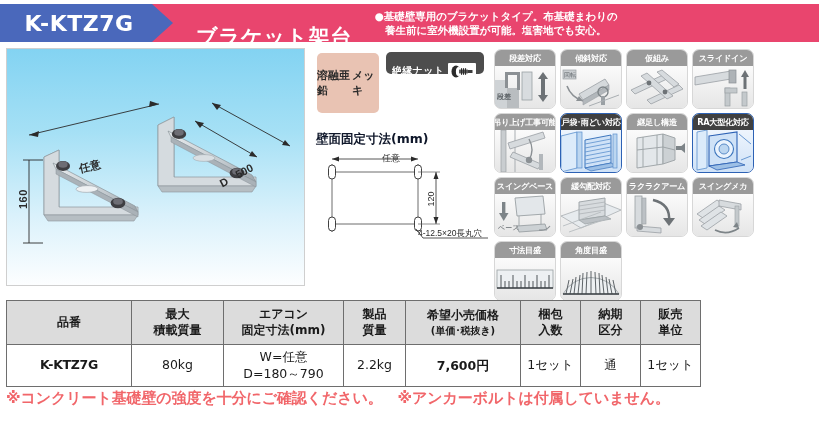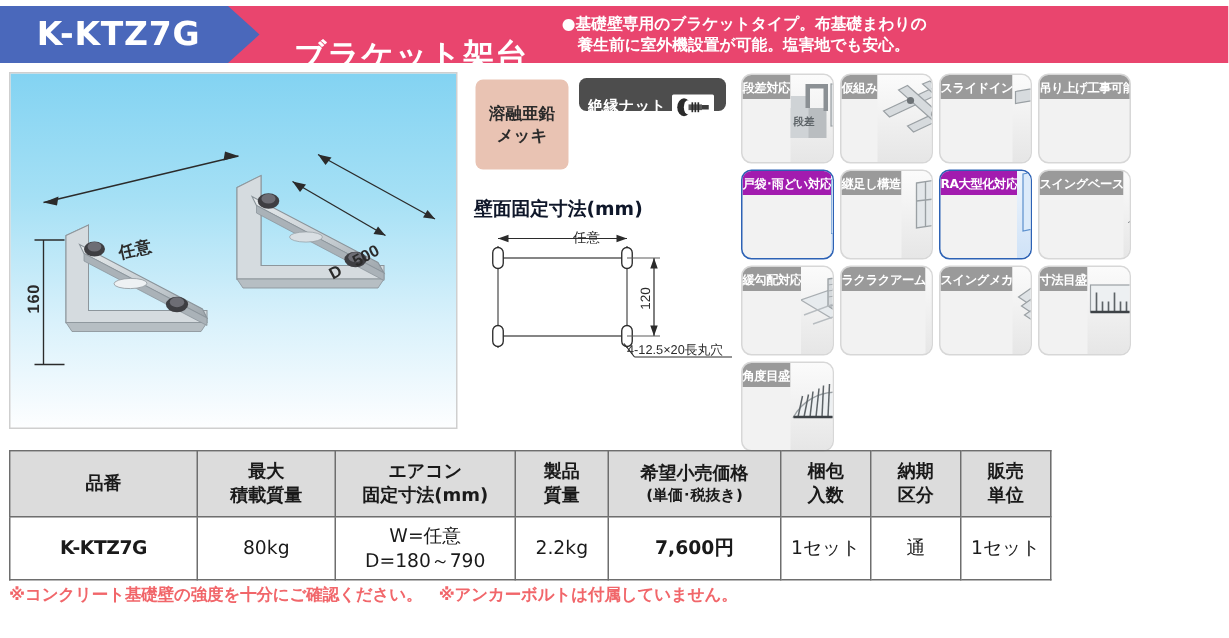--- a/index.html
+++ b/index.html
@@ -75,21 +75,21 @@
   .dim-nini { left: 72px; top: 110px; transform: rotate(-13deg); }
   .dim-500 { left: 228px; top: 116px; transform: rotate(-28deg); }
   .dim-D { left: 213px; top: 127px; transform: rotate(-28deg); }
 
   
   .galv-box {
     position: absolute; left: 317px; top: 53px;
     width: 62px; height: 60px;
     background: #e9c3b3;
     border-radius: 5px;
-    display: flex; flex-direction: column;
+    display: flex; flex-direction: row;
     align-items: center; justify-content: center;
     font-size: 11px; font-weight: bold; color: #2b2b2b;
     line-height: 1.4;
   }
   .nut-badge {
     position: absolute; left: 386px; top: 52px;
     height: 22px; width: 98px;
     background: #4d4d4d;
     border-radius: 5px;
     display: flex; align-items: center;
@@ -125,40 +125,40 @@
   .icon-grid {
     position: absolute; left: 494px; top: 49px;
     width: 322px;
     display: flex; flex-wrap: wrap;
     gap: 4px 4px;
   }
   .feat {
     width: 62px; height: 60px;
     border-radius: 7px;
     overflow: hidden;
-    display: flex; flex-direction: row;
+    display: flex; flex-direction: column;
     background: #f2f2f2;
     border: 1px solid #d7d7d7;
   }
   .feat .cap {
     height: 16px;
     background: #9a9a9a;
     color: #ffffff;
     font-size: 8.2px; font-weight: bold;
     display: flex; align-items: center; justify-content: center;
     letter-spacing: -0.3px;
     white-space: nowrap;
   }
   .feat .art {
     flex: 1;
     background: linear-gradient(to bottom, #fbfbfb 0%, #e6e6e6 100%);
     position: relative;
   }
   .feat.hl { border-color: #2d62b5; }
-  .feat.hl .cap { background: #a21caf; }
+  .feat.hl .cap { background: #404040; }
   .feat.hl .art { background: linear-gradient(to bottom, #eef5fd 0%, #cfe2f7 100%); }
   .feat .art svg { display: block; }
 
   
   .table-wrap {
     position: absolute; left: 6px; top: 300px;
     width: 694px;
   }
   table.spec {
     border-collapse: collapse;
@@ -189,21 +189,21 @@
   }
   td.price-cell {
     color: #ec008c; font-size: 16px; font-weight: bold;
   }
   td.price-cell .yen { font-size: 13px; }
   td.dim-cell { font-size: 12px; }
 
   
   .footnote {
     position: absolute; left: 6px; top: 389px;
-    font-size: 11px; color: #f1666a; font-weight: bold;
+    font-size: 15px; color: #f1666a; font-weight: bold;
     letter-spacing: -0.1px;
   }
 </style>
 </head>
 <body>
 
 <div class="banner">
   <div class="banner-blue">
     <span class="code">K-KTZ7G</span>
     <span class="banner-arrow"></span>
@@ -373,20 +373,36 @@
         <text x="2" y="33" font-size="7" font-weight="bold" fill="#5d6367" font-family="sans-serif">段差</text>
         <g fill="#6d7276">
           <polygon points="48,6 53,13 43,13"></polygon>
           <rect x="46" y="13" width="4" height="16"></rect>
           <polygon points="48,36 53,29 43,29"></polygon>
         </g>
       </svg>
     </div>
   </div>
 
+  <div class="feat">
+    <div class="cap">傾斜対応</div>
+    <div class="art">
+      <svg width="60" height="42" viewBox="0 0 60 42">
+        <rect x="2" y="4" width="13" height="9" fill="#c9cdd0" stroke="#9aa0a4" stroke-width="0.7"></rect>
+        <text x="3" y="11" font-size="6" fill="#5d6367" font-family="sans-serif">回転</text>
+        <path d="M6 20 Q10 31 22 35" stroke="#8b9094" stroke-width="1.6" fill="none"></path>
+        <polygon points="22,35 15,35 18,30" fill="#8b9094"></polygon>
+        <polygon points="18,28 44,13 48,19 22,34" fill="#d5d9dc" stroke="#9aa0a4" stroke-width="0.8"></polygon>
+        <polygon points="22,34 48,19 48,24 22,39" fill="#b2b7bb" stroke="#9aa0a4" stroke-width="0.6"></polygon>
+        <circle cx="42" cy="26" r="5" fill="none" stroke="#7d8488" stroke-width="1.4"></circle>
+        <rect x="40" y="30" width="4" height="9" fill="#9aa0a4"></rect>
+        <line x1="28" y1="40" x2="58" y2="29" stroke="#a9aeb2" stroke-width="1"></line>
+      </svg>
+    </div>
+  </div>
 
   <div class="feat">
     <div class="cap">仮組み</div>
     <div class="art">
       <svg width="60" height="42" viewBox="0 0 60 42">
         <g stroke="#9aa0a4" stroke-width="0.8" fill="#d7dbde">
           <polygon points="4,24 36,9 40,13 8,28"></polygon>
           <polygon points="20,34 52,19 56,23 24,38"></polygon>
           <polygon points="14,10 20,7 46,30 40,33"></polygon>
           <polygon points="30,6 35,4 52,18 47,21"></polygon>

